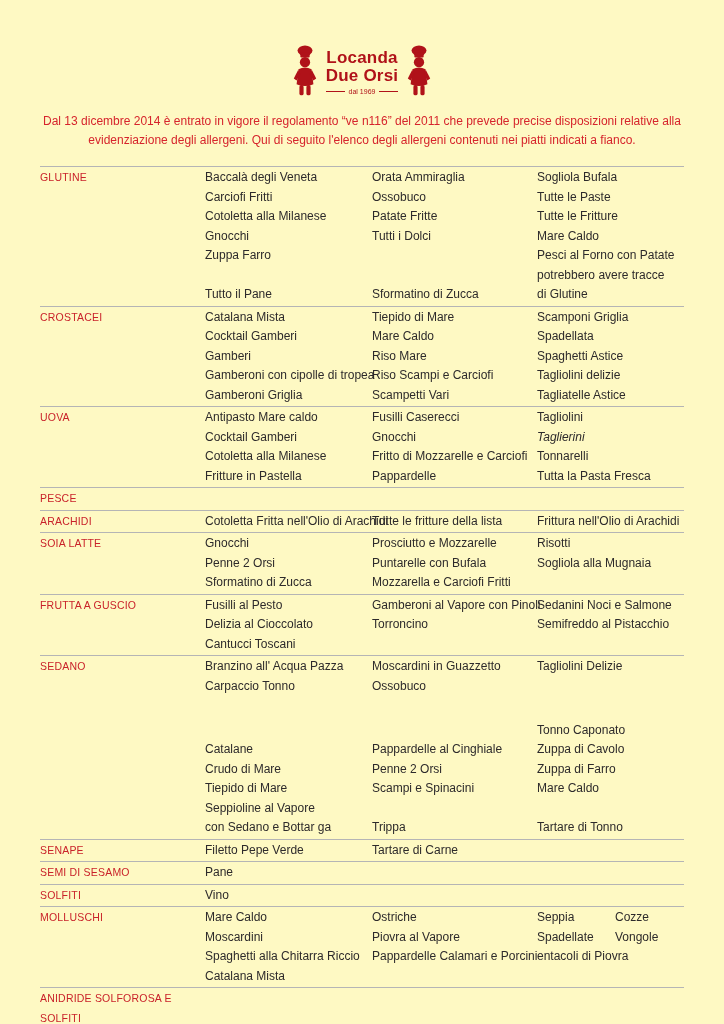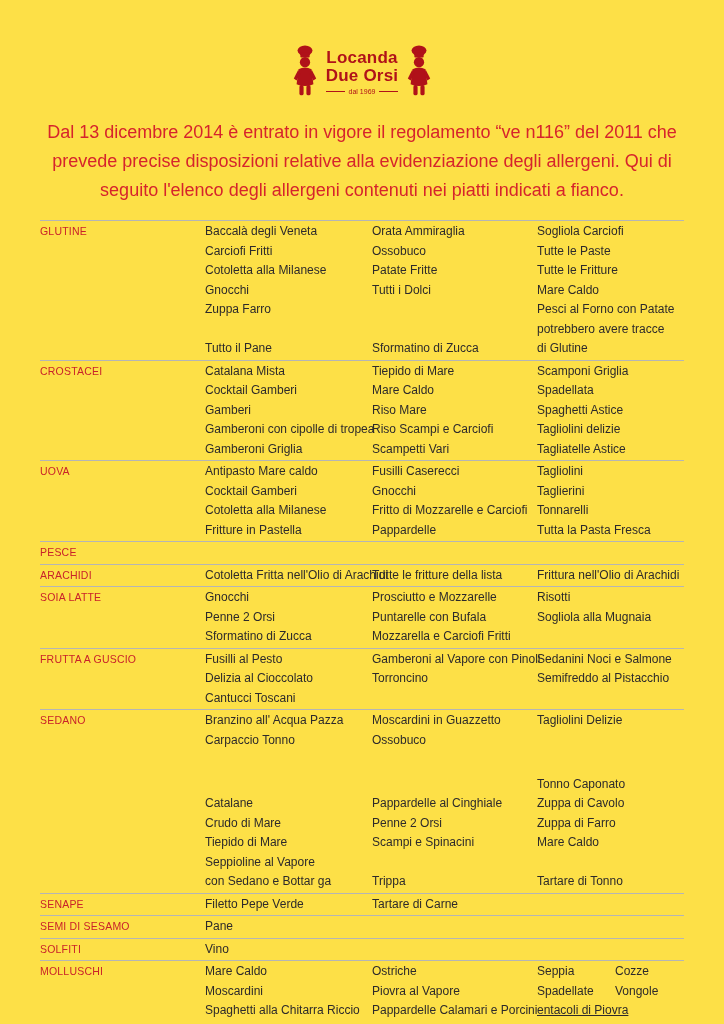--- a/index.html
+++ b/index.html
@@ -9,36 +9,36 @@
     --dish:#2d2a2b;
     --divider:#b5b5b5;
   }
   *{box-sizing:border-box;}
   html,body{margin:0;padding:0;}
   body{
     width:724px;height:1024px;background:#ffffff;
     font-family:"Liberation Sans", sans-serif;
     -webkit-font-smoothing:antialiased;
   }
-  .page{position:relative;width:724px;height:1024px;overflow:hidden;background:#fde047;}
+  .page{position:relative;width:724px;height:1024px;overflow:hidden;background:#fef9c3;}
 
   
   .logo{margin-top:44px;display:flex;justify-content:center;align-items:center;gap:7px;color:var(--logo);}
   .chef{width:28px;height:56px;color:var(--logo);}
   .chef.mirror{transform:scaleX(-1);}
   .logo-text{display:flex;flex-direction:column;align-items:center;}
   .logo-title{font-size:17px;font-weight:bold;line-height:1.05;letter-spacing:.2px;}
   .logo-sub{display:flex;align-items:center;width:100%;margin-top:3px;}
   .logo-sub .rule{flex:1;height:1px;background:var(--logo);}
   .logo-sub .sub-text{font-size:7px;padding:0 4px;white-space:nowrap;}
 
   
   .intro{
-    width:660px;margin:18px auto 0;text-align:center;
-    color:var(--intro);font-size:18px;line-height:1.6;
+    width:660px;margin:12px auto 0;text-align:center;
+    color:var(--intro);font-size:12px;line-height:1.6;
   }
 
   
   .table{
     margin:16px 40px 0;
     border-bottom:1px solid var(--divider);
   }
   .section{
     display:flex;
     border-top:1px solid var(--divider);
@@ -104,21 +104,21 @@
 
   <div class="intro">Dal 13 dicembre 2014 è entrato in vigore il regolamento “ve n116” del 2011 che prevede precise disposizioni relative alla evidenziazione degli allergeni. Qui di seguito l'elenco degli allergeni contenuti nei piatti indicati a fianco.</div>
 
   <div class="table">
       <div class="section">
         <div class="allergen">GLUTINE</div>
         <div class="rows">
           <div class="row">
             <div class="cell">Baccalà degli Veneta</div>
             <div class="cell">Orata Ammiraglia</div>
-            <div class="cell" style="grid-column: 3 / 5;">Sogliola Carciofi</div>
+            <div class="cell" style="grid-column: 3 / 5;">Sogliola Bufala</div>
           </div>
           <div class="row">
             <div class="cell">Carciofi Fritti</div>
             <div class="cell">Ossobuco</div>
             <div class="cell" style="grid-column: 3 / 5;">Tutte le Paste</div>
           </div>
           <div class="row">
             <div class="cell">Cotoletta alla Milanese</div>
             <div class="cell">Patate Fritte</div>
             <div class="cell" style="grid-column: 3 / 5;">Tutte le Fritture</div>
@@ -178,21 +178,21 @@
         <div class="allergen">UOVA</div>
         <div class="rows">
           <div class="row">
             <div class="cell">Antipasto Mare caldo</div>
             <div class="cell">Fusilli Caserecci</div>
             <div class="cell" style="grid-column: 3 / 5;">Tagliolini</div>
           </div>
           <div class="row">
             <div class="cell">Cocktail Gamberi</div>
             <div class="cell">Gnocchi</div>
-            <div class="cell" style="grid-column: 3 / 5;">Taglierini</div>
+            <div class="cell" style="grid-column: 3 / 5; font-style: italic;">Taglierini</div>
           </div>
           <div class="row">
             <div class="cell">Cotoletta alla Milanese</div>
             <div class="cell">Fritto di Mozzarelle e Carciofi</div>
             <div class="cell" style="grid-column: 3 / 5;">Tonnarelli</div>
           </div>
           <div class="row">
             <div class="cell">Fritture in Pastella</div>
             <div class="cell">Pappardelle</div>
             <div class="cell" style="grid-column: 3 / 5;">Tutta la Pasta Fresca</div>
@@ -339,21 +339,21 @@
           </div>
           <div class="row">
             <div class="cell">Moscardini</div>
             <div class="cell">Piovra al Vapore</div>
             <div class="cell">Spadellate</div>
             <div class="cell">Vongole</div>
           </div>
           <div class="row">
             <div class="cell">Spaghetti alla Chitarra Riccio</div>
             <div class="cell">Pappardelle Calamari e Porcini</div>
-            <div class="cell" style="grid-column: 3 / 5; text-decoration: underline;">entacoli di Piovra</div>
+            <div class="cell" style="grid-column: 3 / 5;">entacoli di Piovra</div>
           </div>
           <div class="row">
             <div class="cell">Catalana Mista</div>
             <div class="cell"></div>
             <div class="cell" style="grid-column: 3 / 5;"></div>
           </div>
         </div>
       </div>
       <div class="section" style="min-height: 38px;">
         <div class="allergen">ANIDRIDE SOLFOROSA E SOLFITI</div>

